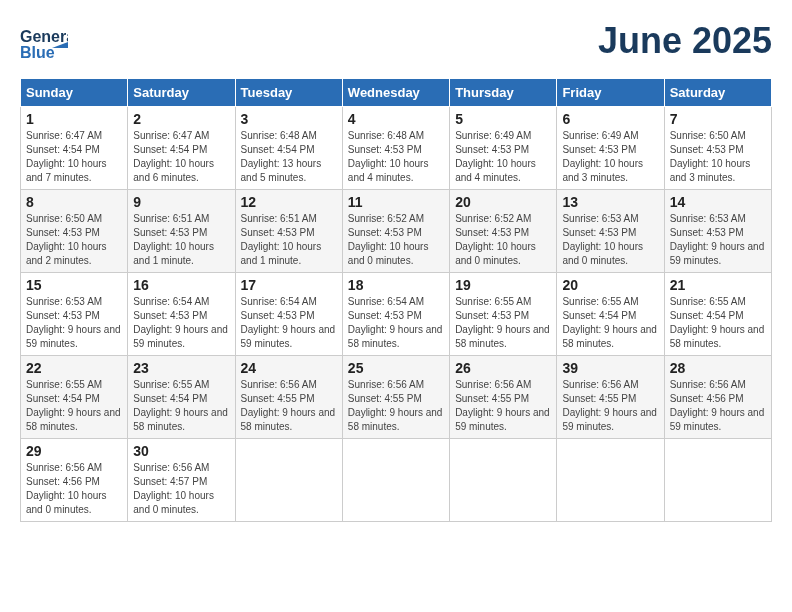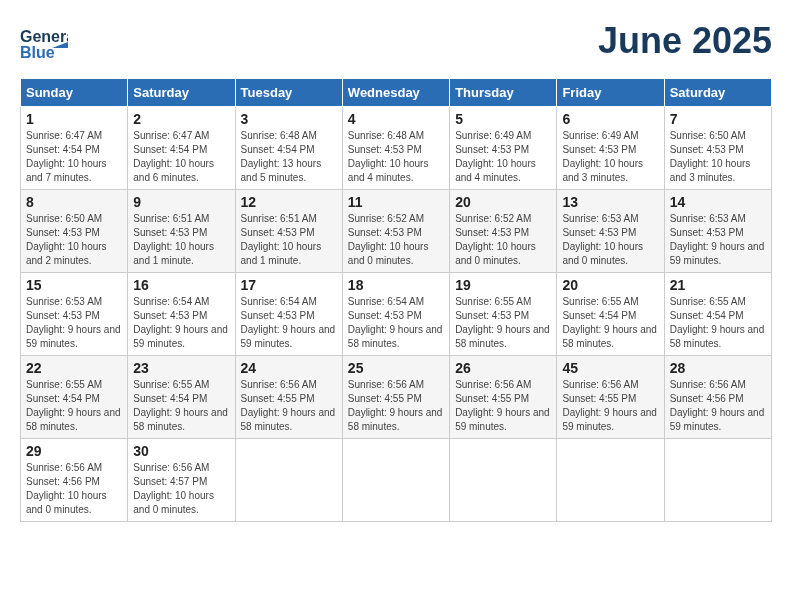--- a/index.html
+++ b/index.html
@@ -314,21 +314,21 @@
       </td>
         <td>
         <span class="day-number">26</span>
         <div class="day-info">
           <span>Sunrise: 6:56 AM</span><br>
           <span>Sunset: 4:55 PM</span><br>
           <span>Daylight: 9 hours and 59 minutes.</span>
         </div>
       </td>
         <td>
-        <span class="day-number">45</span>
+        <span class="day-number">39</span>
         <div class="day-info">
           <span>Sunrise: 6:56 AM</span><br>
           <span>Sunset: 4:55 PM</span><br>
           <span>Daylight: 9 hours and 59 minutes.</span>
         </div>
       </td>
         <td>
         <span class="day-number">28</span>
         <div class="day-info">
           <span>Sunrise: 6:56 AM</span><br>

